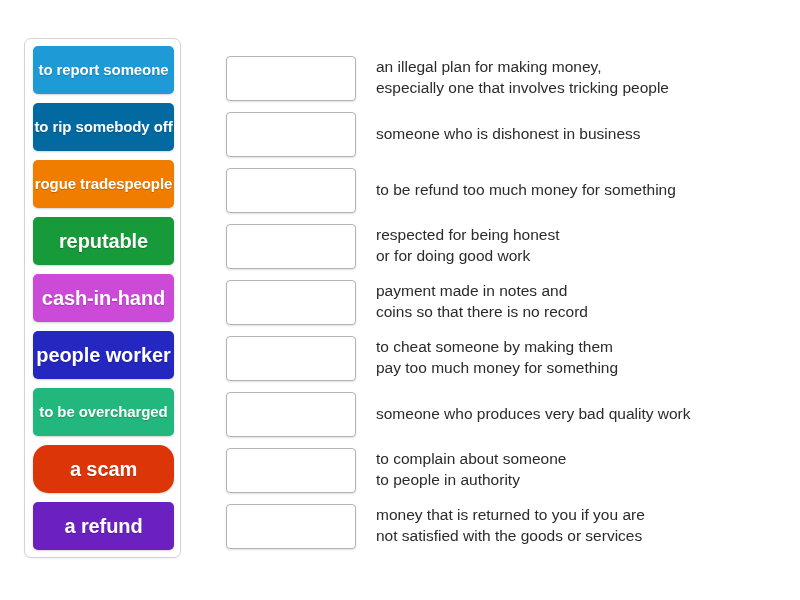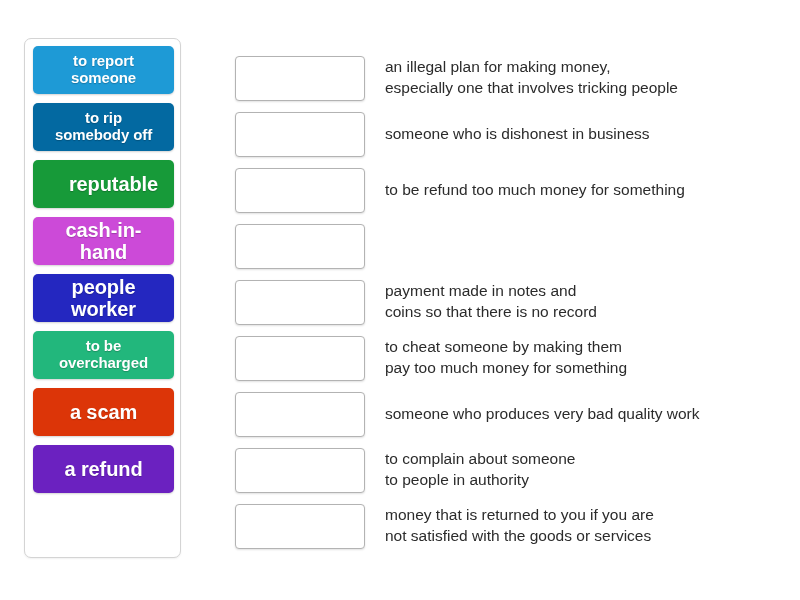--- a/index.html
+++ b/index.html
@@ -41,35 +41,35 @@
     height: 48px;
     margin-bottom: 9px;
     border-radius: 5px;
     display: flex;
     align-items: center;
     justify-content: center;
     text-align: center;
     color: #ffffff;
     font-weight: bold;
     line-height: 1.12;
-    padding: 2px 16px;
+    padding: 2px 1px;
     cursor: move;
     box-shadow: 0 1px 2px rgba(0,0,0,0.18);
     user-select: none;
     letter-spacing: -0.1px;
     text-shadow: 0 1px 1px rgba(0,0,0,0.22);
   }
   .tile:last-child { margin-bottom: 12px; }
   .tile.two-line { font-size: 15px; }
   .tile.one-line { font-size: 20px; }
 
   
   .rows {
     position: absolute;
-    left: 235px;
+    left: 226px;
     top: 50px;
     width: 560px;
   }
 
   .row {
     display: flex;
     align-items: center;
     height: 56px;
   }
 
@@ -99,34 +99,38 @@
 
   <div class="tile-panel">
     <div class="tile two-line" style="background: rgb(30, 154, 214);">
         <span>to report
 someone</span>
       </div>
     <div class="tile two-line" style="background: #0369a1;">
         <span>to rip
 somebody off</span>
       </div>
-    <div class="tile one-line" style="background: rgb(23, 154, 57); justify-content: flex-end;">
+    <div class="tile two-line" style="background: rgb(240, 125, 0);">
+        <span>rogue
+tradespeople</span>
+      </div>
+    <div class="tile one-line" style="background: rgb(23, 154, 57);">
         <span>reputable</span>
       </div>
     <div class="tile one-line" style="background: rgb(204, 74, 216);">
         <span>cash-in-hand</span>
       </div>
     <div class="tile one-line" style="background: rgb(36, 39, 192);">
         <span>people worker</span>
       </div>
     <div class="tile two-line" style="background: rgb(34, 183, 124);">
         <span>to be
 overcharged</span>
       </div>
-    <div class="tile one-line" style="background: rgb(220, 53, 8);">
+    <div class="tile one-line" style="background: rgb(220, 53, 8); border-radius: 15px;">
         <span>a scam</span>
       </div>
     <div class="tile one-line" style="background: rgb(107, 33, 192);">
         <span>a refund</span>
       </div>
   </div>
 
   <div class="rows">
     <div class="row">
       <div class="dropzone"></div>
@@ -136,20 +140,22 @@
     <div class="row">
       <div class="dropzone"></div>
       <div class="definition">someone who is dishonest in business</div>
     </div>
     <div class="row">
       <div class="dropzone"></div>
       <div class="definition">to be refund too much money for something</div>
     </div>
     <div class="row">
       <div class="dropzone"></div>
+      <div class="definition">respected for being honest
+or for doing good work</div>
     </div>
     <div class="row">
       <div class="dropzone"></div>
       <div class="definition">payment made in notes and
 coins so that there is no record</div>
     </div>
     <div class="row">
       <div class="dropzone"></div>
       <div class="definition">to cheat someone by making them
 pay too much money for something</div>

